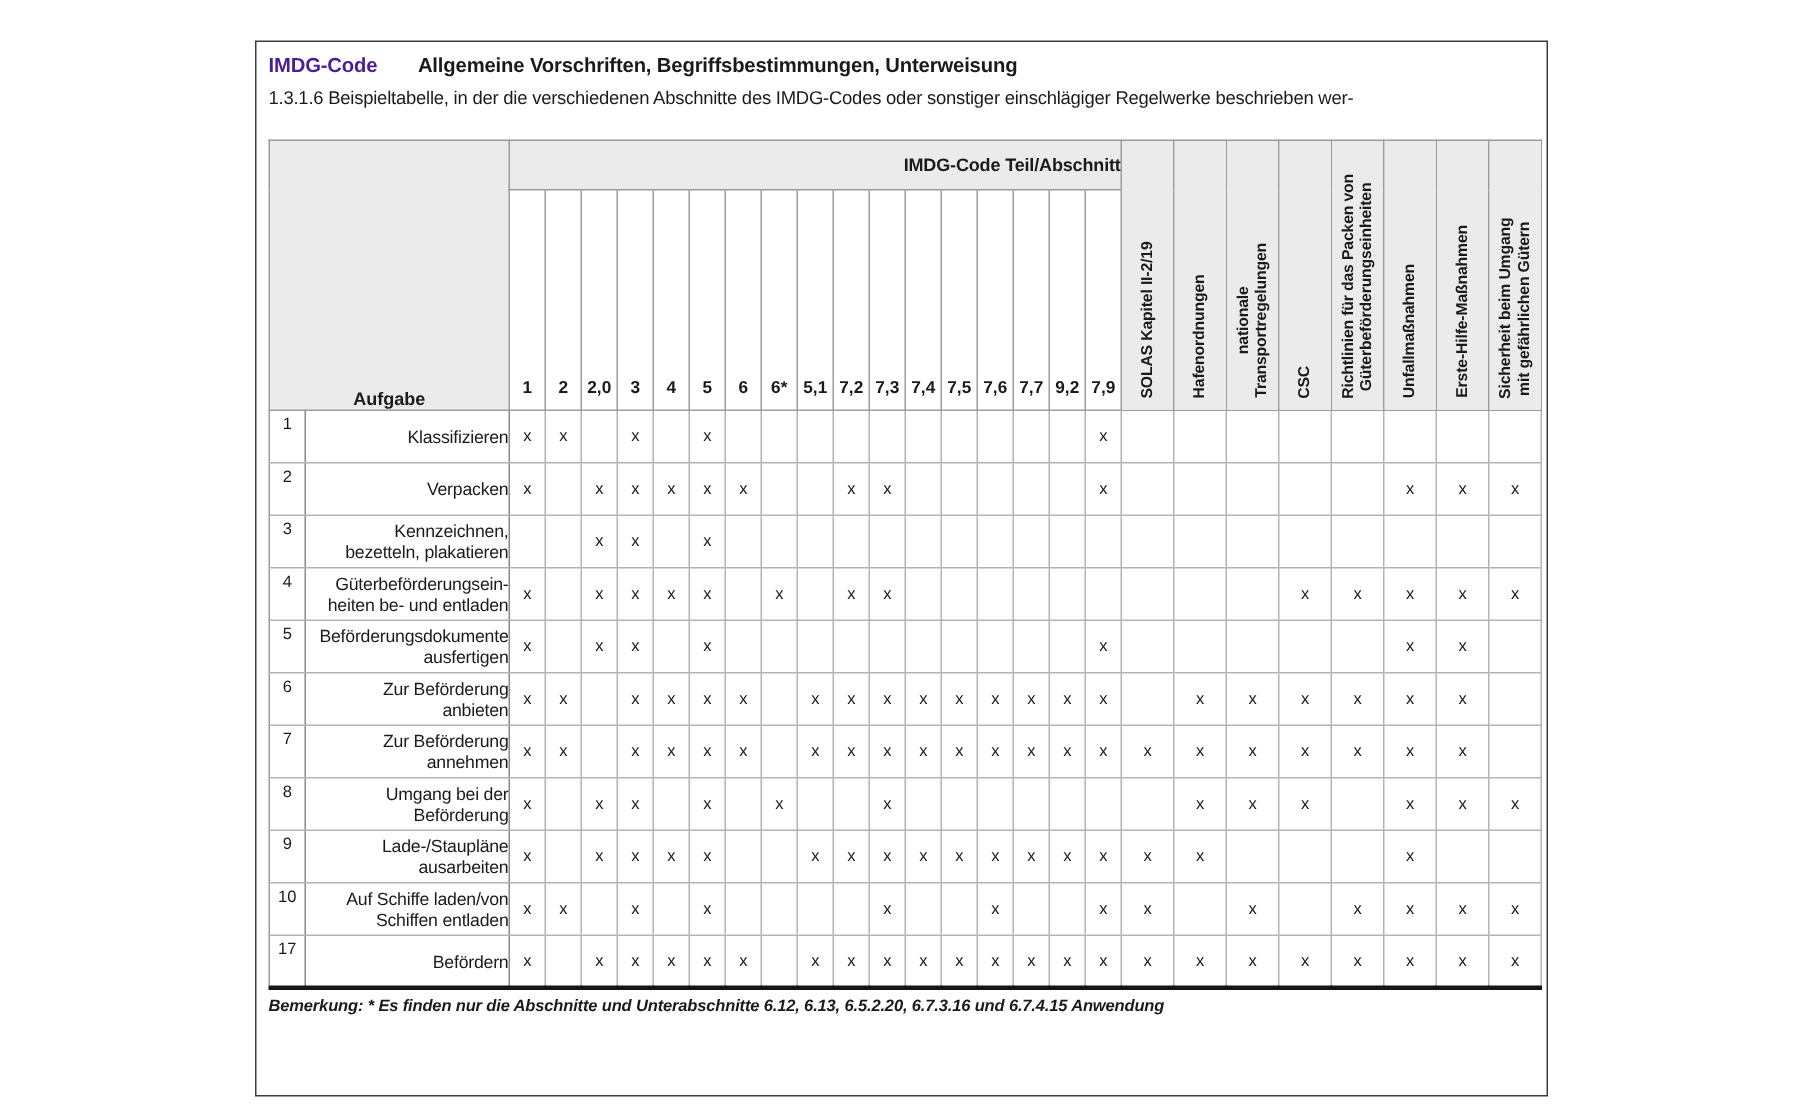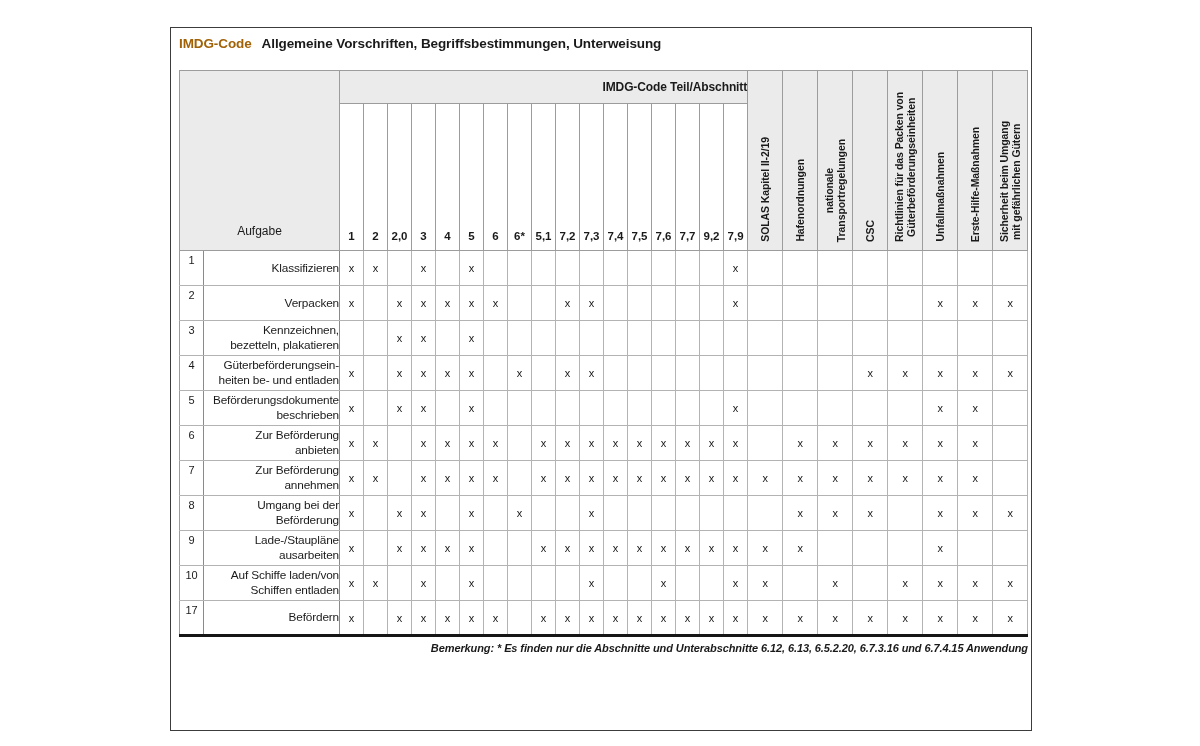--- a/index.html
+++ b/index.html
@@ -7,31 +7,31 @@
     width:1200px; height:746px; background:#ffffff; position:relative;
     font-family:"Liberation Sans","DejaVu Sans",sans-serif; color:#1a1a1a;
     overflow:hidden;
   }
   .page {
     position:absolute; left:170px; top:27px; width:862px; height:704px;
     box-sizing:border-box; border:1px solid #3c3c3c; background:#ffffff;
   }
   .content { padding:8px 4px 0 8px; }
   .heading { font-size:13.5px; font-weight:bold; letter-spacing:-0.1px; }
-  .code { color:#a16207; margin-right:10px; }
+  .code { color:#4c1d95; margin-right:27px; }
   .para { margin-top:5px; font-size:12.3px; line-height:1.5; letter-spacing:-0.15px; }
   table.matrix {
     border-collapse:collapse; table-layout:fixed; width:849px; margin-top:19px;
     border-top:1px solid #9c9c9c; border-left:1px solid #9c9c9c;
     border-right:1px solid #9c9c9c; border-bottom:3px solid #161616;
   }
   th, td { padding:0; box-sizing:border-box; }
   .th-aufgabe {
     background:#ebebeb; vertical-align:bottom; text-align:center;
-    font-size:12px; font-weight:normal; padding-bottom:12px; border:1px solid #9c9c9c;
+    font-size:12px; font-weight:bold; padding-bottom:0; border:1px solid #9c9c9c;
   }
   .th-band {
     background:#ebebeb; height:33px; text-align:right; vertical-align:middle;
     font-size:12px; font-weight:bold; border:1px solid #9c9c9c; letter-spacing:-0.1px;
   }
   .th-num {
     background:#ffffff; height:147px; vertical-align:bottom; text-align:center;
     font-weight:bold; font-size:11.5px; padding-bottom:8px; border:1px solid #9c9c9c;
   }
   .th-vert { background:#ebebeb; position:relative; border:1px solid #9c9c9c; }
@@ -46,33 +46,34 @@
     text-align:center; vertical-align:top; padding-top:3px; font-size:11px;
     border-left:1px solid #9c9c9c; border-right:1px solid #8a8a8a;
   }
   .td-task {
     text-align:right; vertical-align:middle; padding-left:7px; font-size:11.8px;
     line-height:1.25; white-space:pre-line; letter-spacing:-0.15px;
     border-right:1px solid #8a8a8a;
   }
   .td-mark { text-align:center; vertical-align:middle; font-size:11px; }
   .footnote {
-    width:849px; margin-top:5px; text-align:right; font-size:11px;
+    width:849px; margin-top:5px; font-size:11px;
     font-style:italic; font-weight:bold; letter-spacing:-0.1px;
   }
 </style>
 </head>
 <body>
 
 <div class="page">
   <div class="content">
     <div class="heading">
       <span class="code">IMDG-Code</span><span>Allgemeine Vorschriften, Begriffsbestimmungen, Unterweisung</span>
     </div>
     <div class="para">
+      <div>1.3.1.6 Beispieltabelle, in der die verschiedenen Abschnitte des IMDG-Codes oder sonstiger einschlägiger Regelwerke beschrieben wer-</div>
     </div>
     <table class="matrix" id="matrix">
         <colgroup>
           <col style="width: 24px;">
           <col style="width: 136px;">
           <col style="width: 24px;">
           <col style="width: 24px;">
           <col style="width: 24px;">
           <col style="width: 24px;">
           <col style="width: 24px;">
@@ -264,21 +265,21 @@
             <td class="td-mark"></td>
             <td class="td-mark">x</td>
             <td class="td-mark">x</td>
             <td class="td-mark">x</td>
             <td class="td-mark">x</td>
             <td class="td-mark">x</td>
           </tr>
           <tr>
             <td class="td-num">5</td>
             <td class="td-task">Beförderungsdokumente
-beschrieben</td>
+ausfertigen</td>
             <td class="td-mark">x</td>
             <td class="td-mark"></td>
             <td class="td-mark">x</td>
             <td class="td-mark">x</td>
             <td class="td-mark"></td>
             <td class="td-mark">x</td>
             <td class="td-mark"></td>
             <td class="td-mark"></td>
             <td class="td-mark"></td>
             <td class="td-mark"></td>

